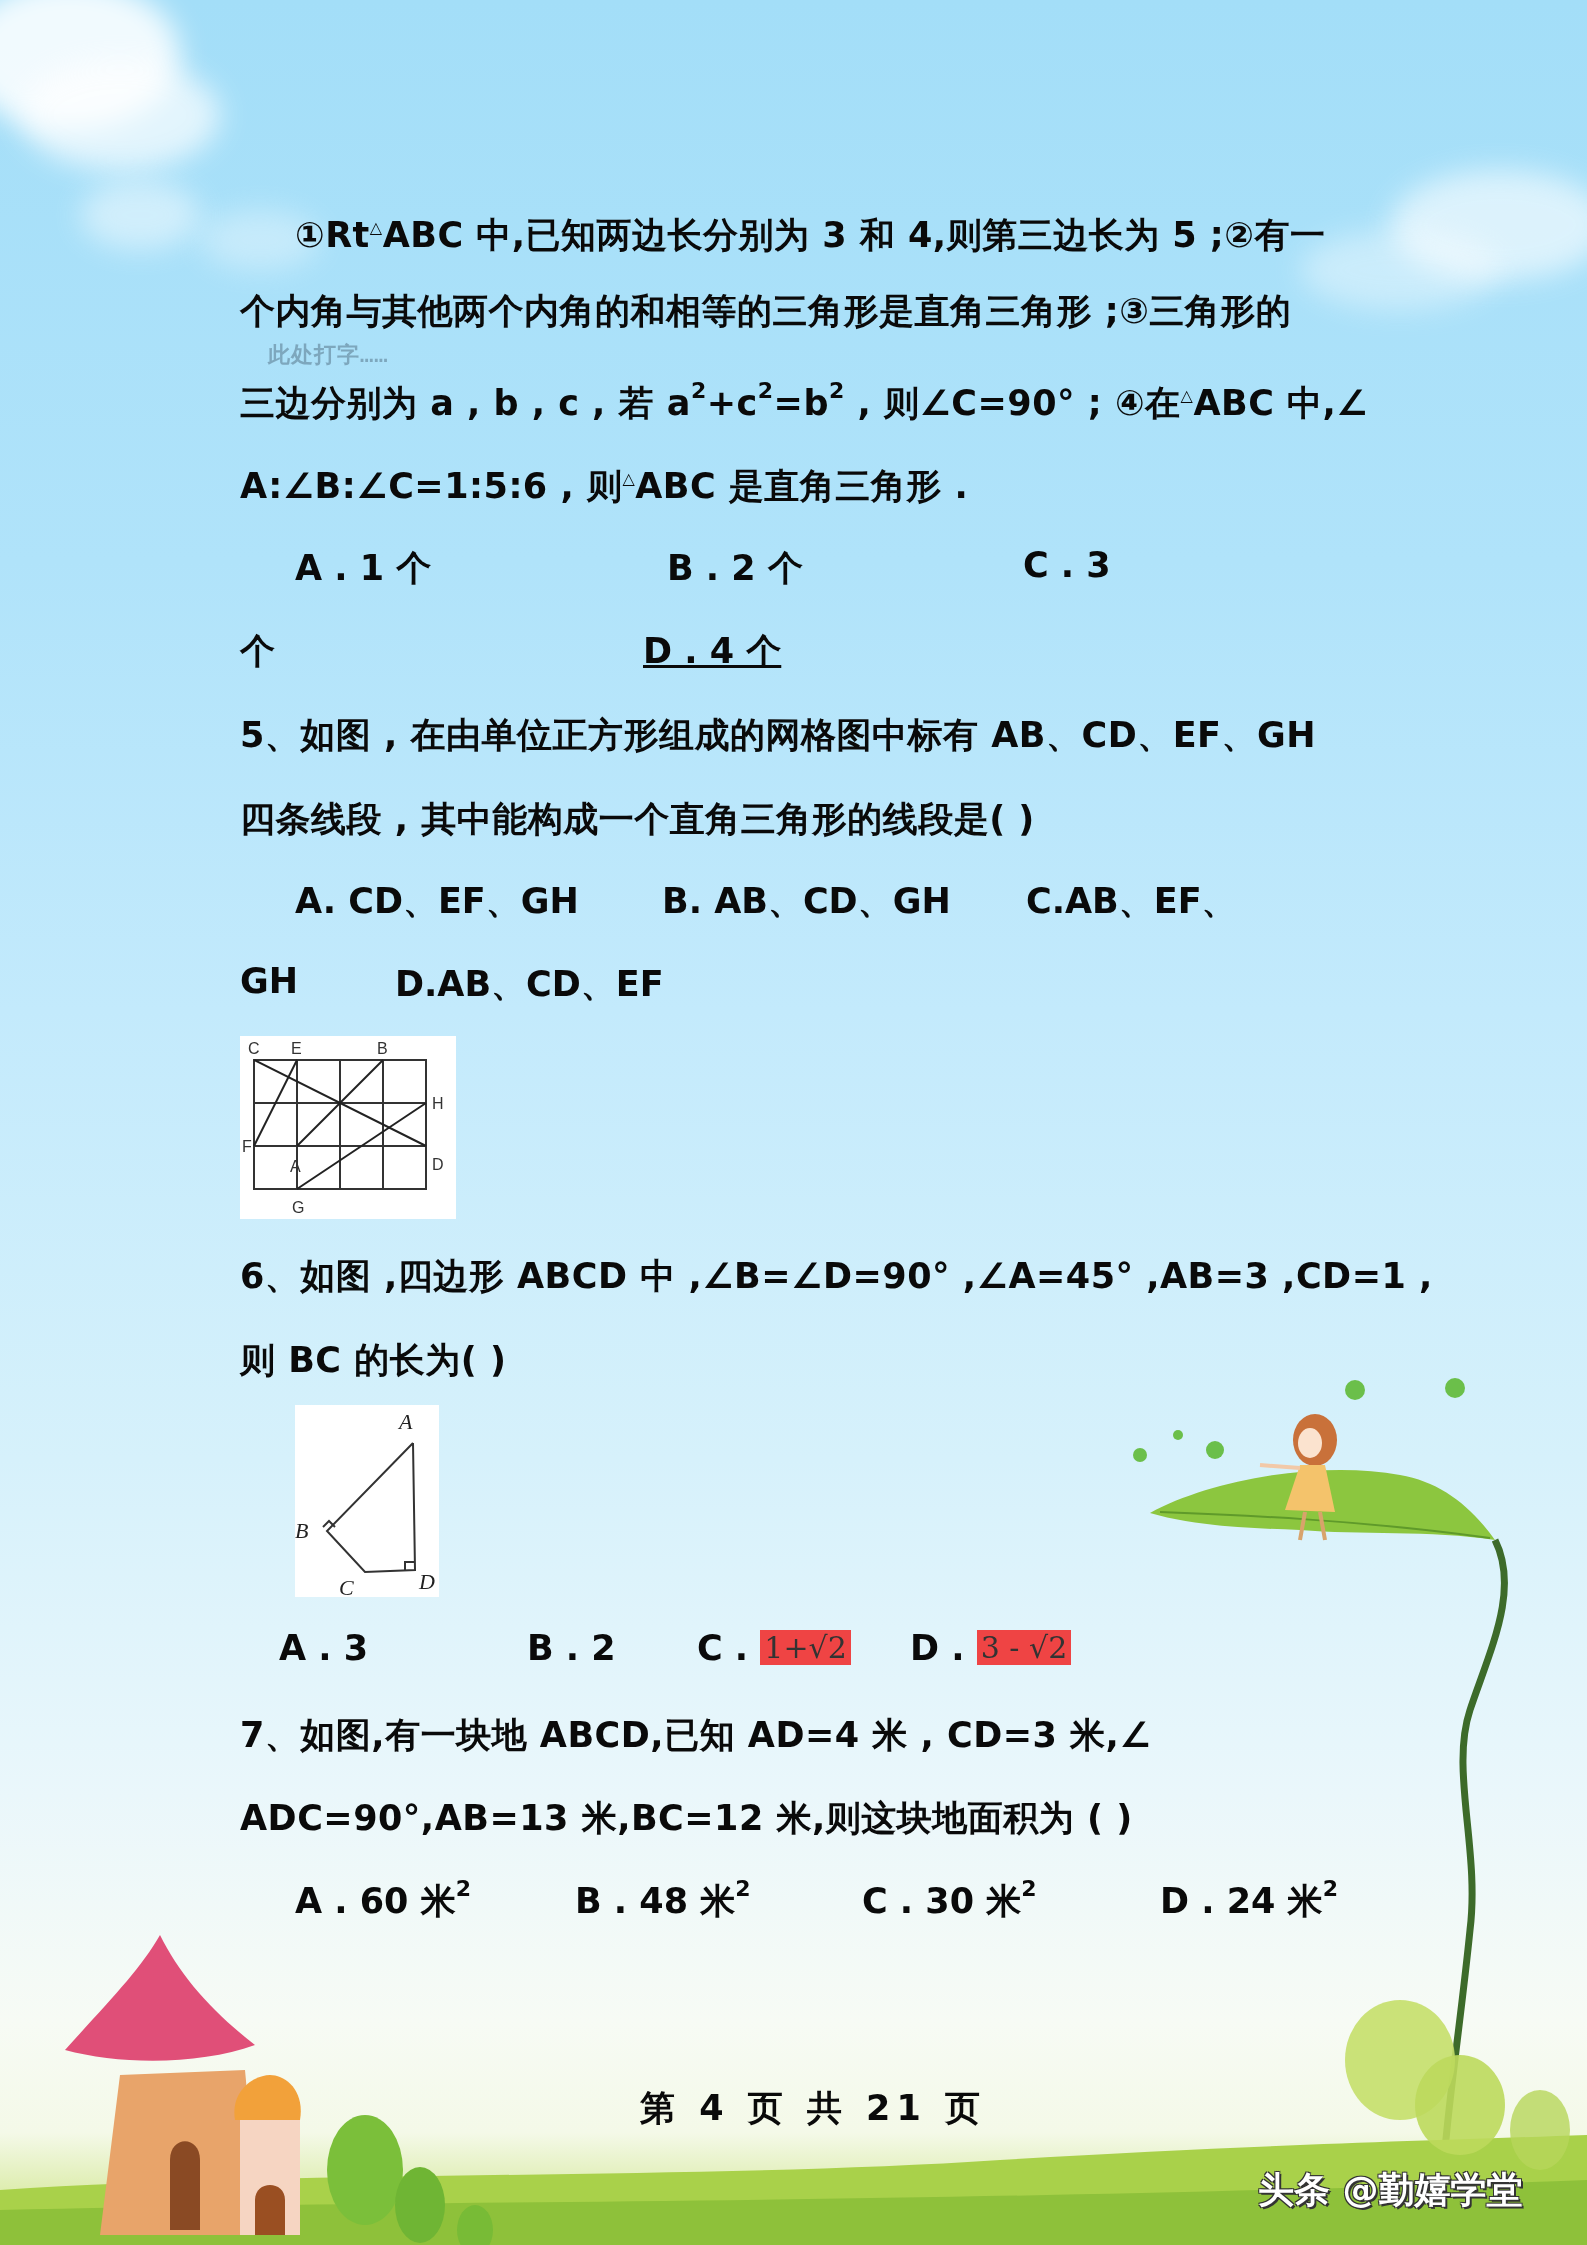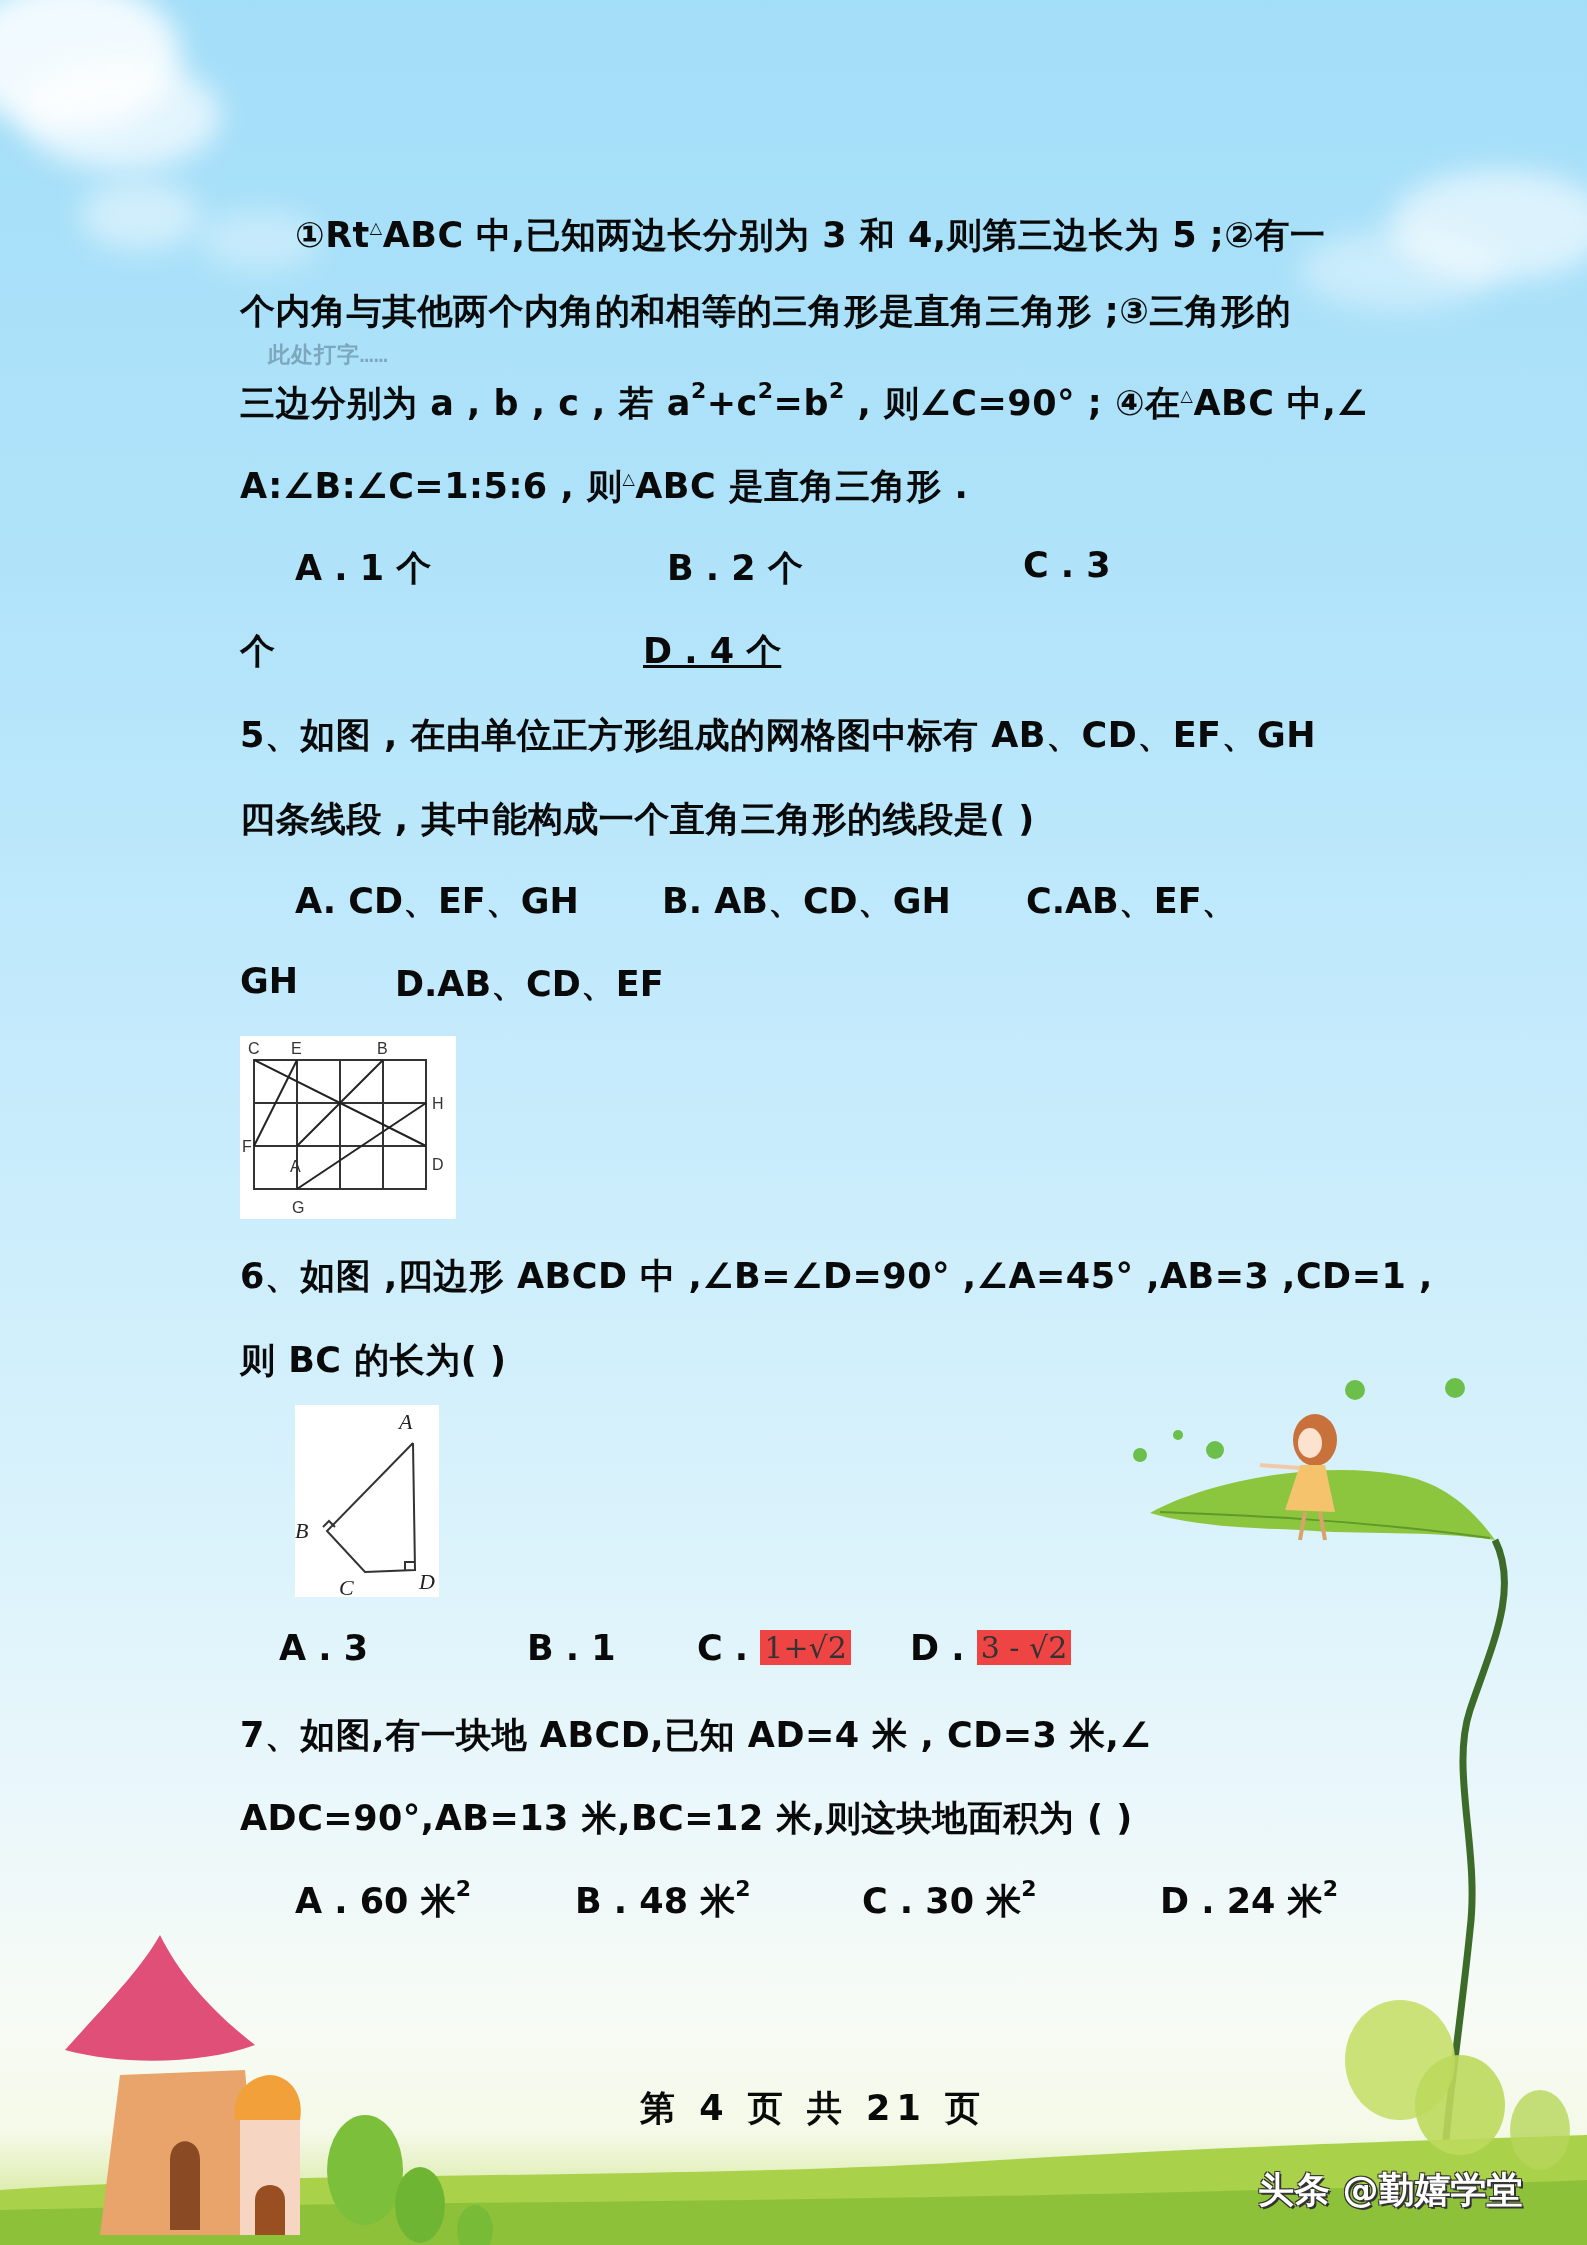--- a/index.html
+++ b/index.html
@@ -152,21 +152,21 @@
       <g font-family="Liberation Serif, serif" font-style="italic" font-size="22" fill="#222">
         <text x="104" y="24">A</text>
         <text x="0" y="133">B</text>
         <text x="44" y="190">C</text>
         <text x="124" y="184">D</text>
       </g>
     </svg>
   </div>
 
   <div class="opt" style="left:39px; top:1628px;">A . 3</div>
-  <div class="opt" style="left:287px; top:1628px;">B . 1</div>
+  <div class="opt" style="left:287px; top:1628px;">B . 2</div>
   <div class="opt" style="left:457px; top:1628px;"><span>C .</span> <span class="math-img">1+√2</span></div>
   <div class="opt" style="left:670px; top:1628px;"><span>D .</span> <span class="math-img">3 - √2</span></div>
 
   <div class="line" style="top:1712px;">7、如图,有一块地 ABCD,已知 AD=4 米 , CD=3 米,∠</div>
   <div class="line" style="top:1795px;">ADC=90°,AB=13 米,BC=12 米,则这块地面积为 (       )</div>
   <div class="opt" style="left:55px; top:1878px;"><span>A . 60 米</span><sup>2</sup></div>
   <div class="opt" style="left:335px; top:1878px;"><span>B . 48 米</span><sup>2</sup></div>
   <div class="opt" style="left:622px; top:1878px;"><span>C . 30 米</span><sup>2</sup></div>
   <div class="opt" style="left:920px; top:1878px;"><span>D . 24 米</span><sup>2</sup></div>
 </div>

